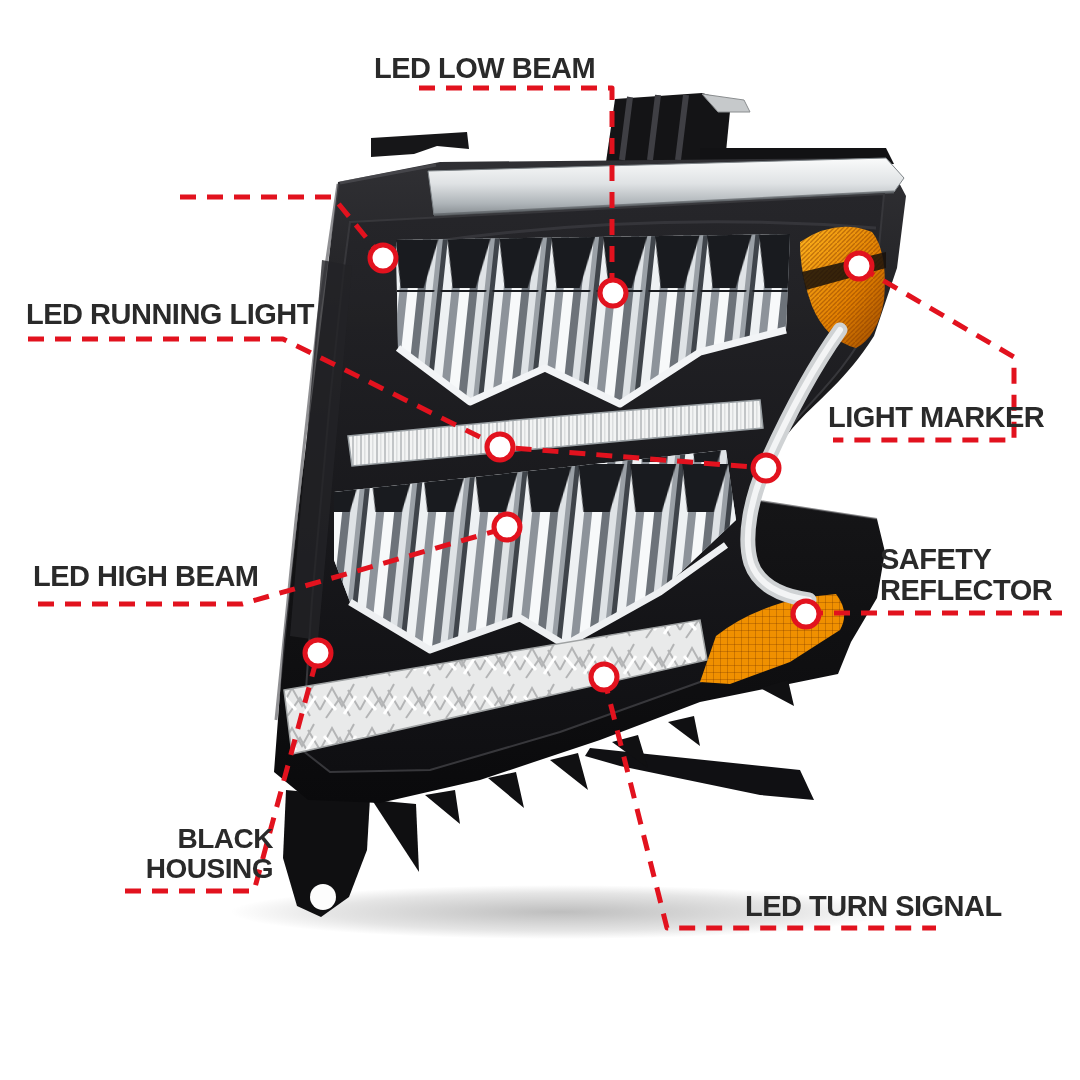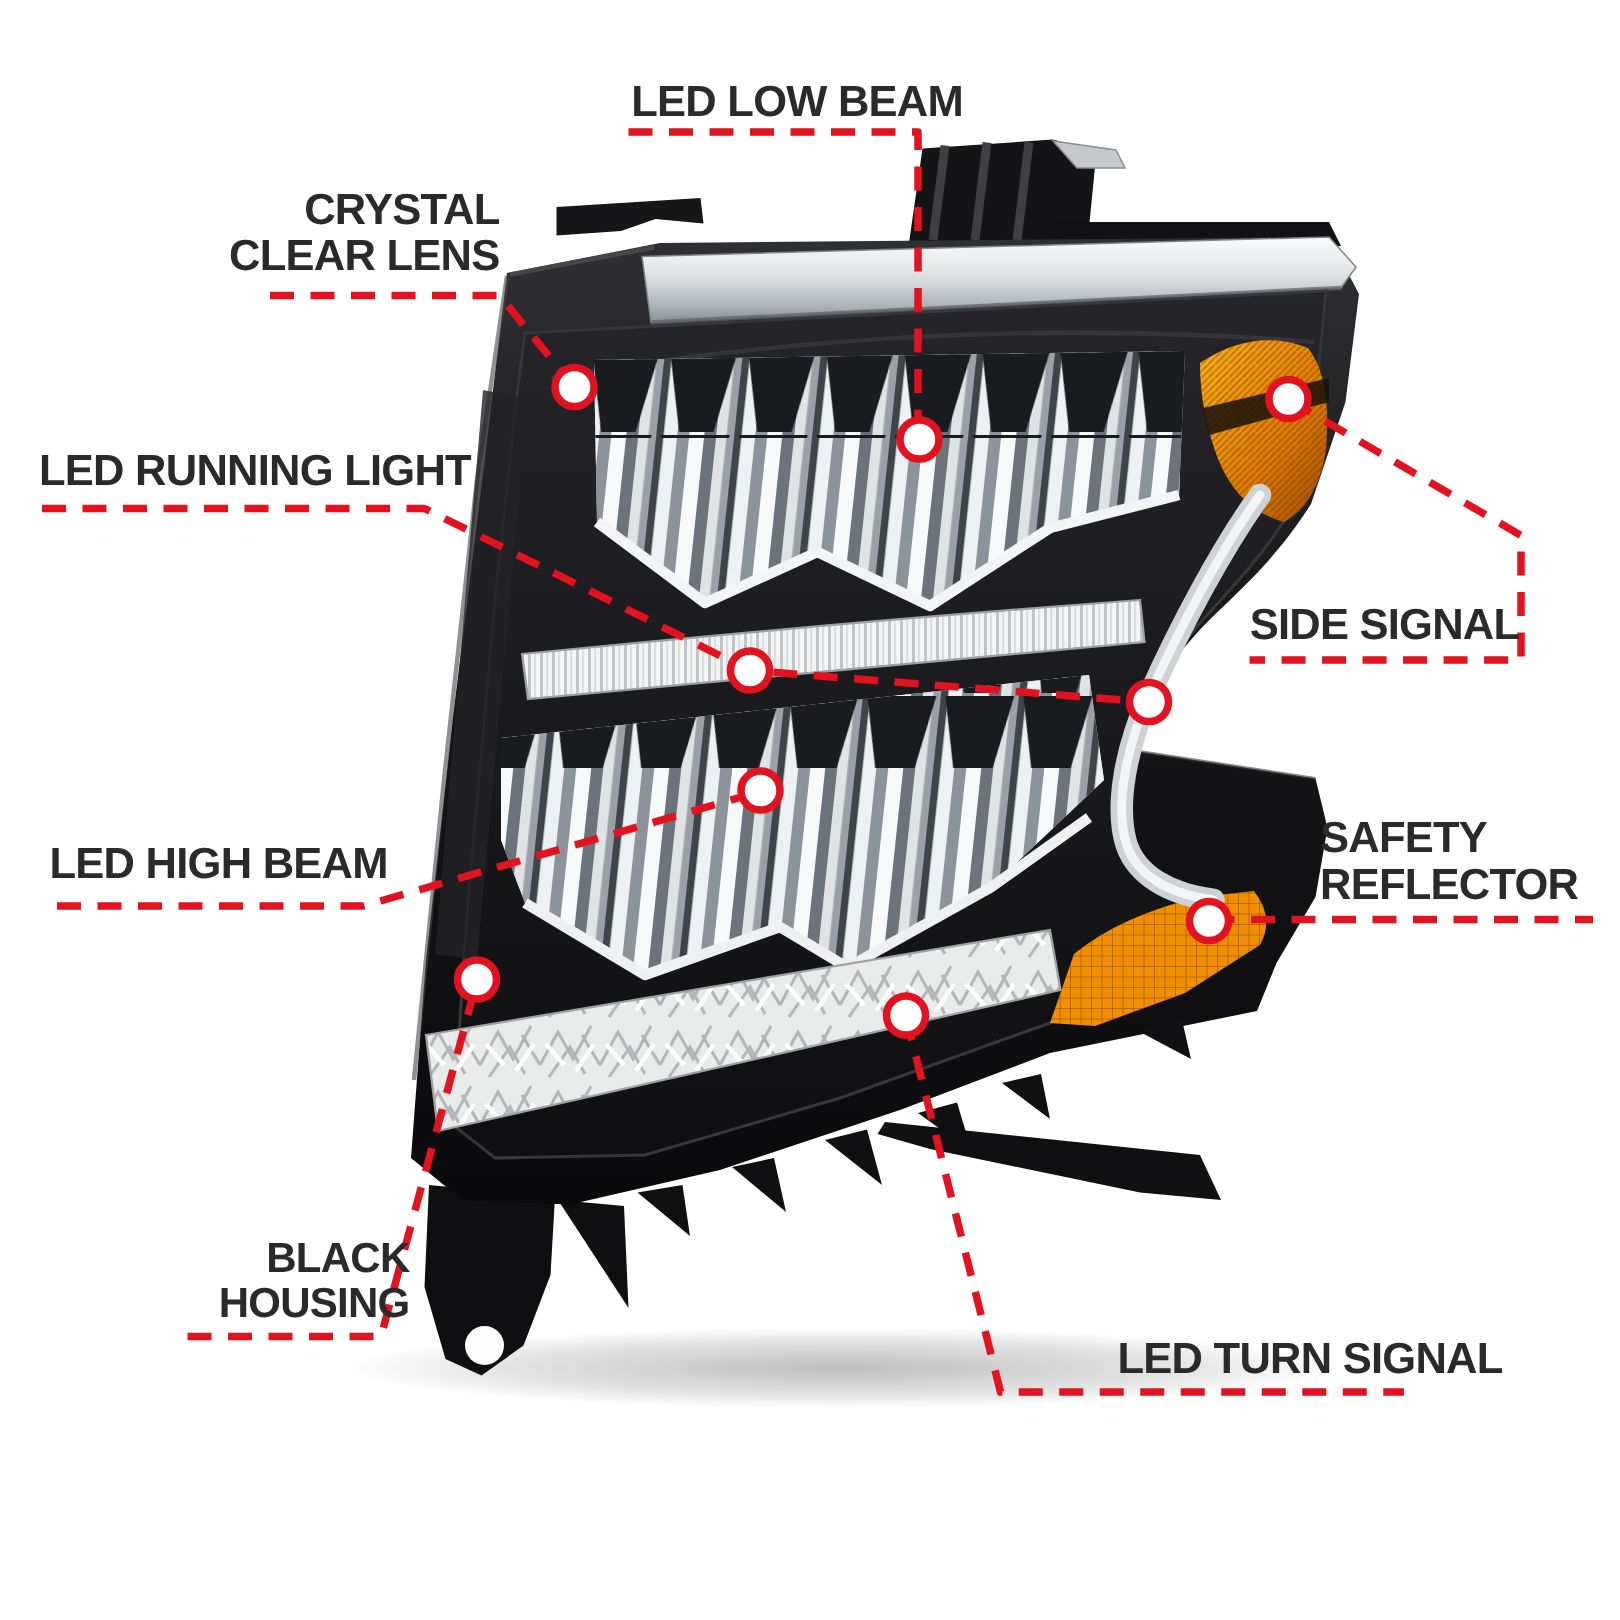--- a/index.html
+++ b/index.html
@@ -1,21 +1,21 @@
 <!DOCTYPE html>
 <html><head>
 <meta charset="utf-8">
 <style>
   html,body{margin:0;padding:0;background:#ffffff;}
   .stage{position:relative;width:1080px;height:1080px;background:#ffffff;overflow:hidden;
          font-family:"Liberation Sans",sans-serif;}
   .art{position:absolute;left:0;top:0;}
   .callout{position:absolute;color:#2a2a2a;font-weight:bold;font-size:29px;
            letter-spacing:-0.5px;line-height:31px;white-space:nowrap;text-align:right;}
-  .c-low    {left:392px;top:53px;width:250px;text-align:right;}
+  .c-low    {left:374px;top:53px;width:250px;text-align:left;}
   .c-crystal{left:133px;top:125px;width:200px;text-align:right;}
   .c-running{left:26px;top:299px;}
   .c-side   {left:828px;top:402px;width:190px;text-align:center;}
   .c-high   {left:33px;top:561px;}
   .c-safety {left:880px;top:544px;width:185px;text-align:left;}
   .c-black  {left:103px;top:824px;width:170px;text-align:right;font-size:28px;line-height:30px;}
   .c-turn   {left:701px;top:891px;margin-left:44px;}
 </style>
 </head>
 <body>
@@ -188,26 +188,22 @@
     <circle cx="766" cy="468" r="13"></circle>
     <circle cx="859" cy="266" r="13"></circle>
     <circle cx="507" cy="527" r="13"></circle>
     <circle cx="806" cy="614" r="13"></circle>
     <circle cx="318" cy="653" r="13"></circle>
     <circle cx="604" cy="677" r="13"></circle>
   </g>
 </svg>
 
 <div class="callout c-low">LED LOW BEAM</div>
-<div class="callout c-crystal">
-  <span>CRYSTAL</span><br>
-  <span>CLEAR LENS</span>
-</div>
 <div class="callout c-running">LED RUNNING LIGHT</div>
-<div class="callout c-side">SIDE SIGNAL</div>
+<div class="callout c-side">LIGHT MARKER</div>
 <div class="callout c-high">LED HIGH BEAM</div>
 <div class="callout c-safety">
   <span>SAFETY</span><br>
   <span>REFLECTOR</span>
 </div>
 <div class="callout c-black">
   <span>BLACK</span><br>
   <span>HOUSING</span>
 </div>
 <div class="callout c-turn">LED TURN SIGNAL</div>

